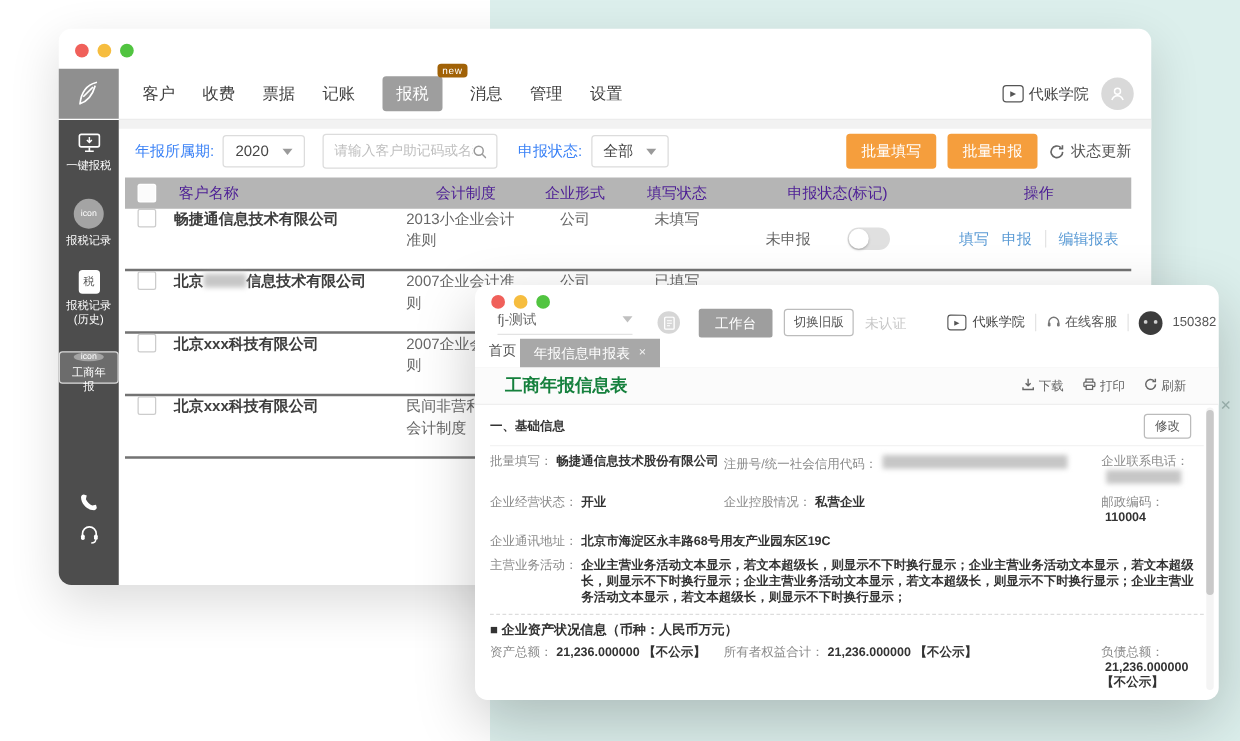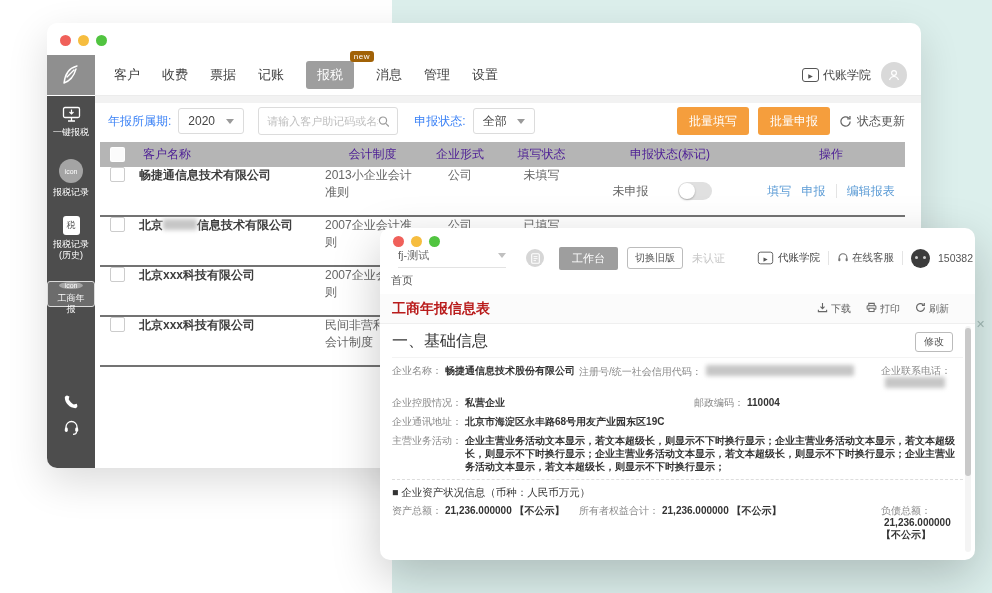--- a/index.html
+++ b/index.html
@@ -79,38 +79,38 @@
   .unv{color:#c6c6c6;font-size:11px;margin-left:9px;flex:none}
   .ftool-right{margin-left:auto;display:flex;align-items:center;gap:8px;font-size:10.5px;color:#555;white-space:nowrap}
   .davatar{width:19px;height:19px;border-radius:50%;background:#3c3c3c;position:relative;flex:none}
   .davatar:before{content:"";position:absolute;left:4px;top:7px;width:3px;height:3px;border-radius:50%;background:#cfcfcf}
   .davatar:after{content:"";position:absolute;right:4px;top:7px;width:3px;height:3px;border-radius:50%;background:#cfcfcf}
   .ftabs{left:0;top:43px;width:595px;height:23px;border-bottom:1px solid #e9e9e9;display:flex;align-items:flex-end}
   .tab-home{font-size:11px;color:#555;margin:0 3px 6px 11px}
   .tab-act{background:#a8a8a8;color:#fff;font-size:11px;height:23px;display:flex;align-items:center;padding:0 11px;gap:7px}
   .tab-x{color:rgba(255,255,255,.85);font-size:10px}
   .ftitle{left:0;top:66px;width:595px;height:30px;display:flex;align-items:center;padding:0 12px;box-sizing:border-box;border-bottom:1px solid #efefef;background:#fbfbfb}
-  .ftitle h1{font-size:14px;color:#b91c1c;margin:0;font-weight:bold}
+  .ftitle h1{font-size:14px;color:#15803d;margin:12px;font-weight:bold}
   .facts{margin-left:auto;display:flex;gap:15px;font-size:10px;color:#666;margin-right:14px}
   .fact{display:flex;align-items:flex-start;gap:3px}
   .fcontent{left:0;top:96px;width:595px;bottom:0;padding:0 12px;box-sizing:border-box;font-size:10px}
   .sechead{display:flex;align-items:center;margin-top:7px;padding-bottom:5px;border-bottom:1px solid #f3f3f3}
-  .sechead .t{font-size:16px;font-weight:normal;color:#333}
+  .sechead .t{font-size:10px;font-weight:bold;color:#333}
   .editbtn{margin-left:auto;margin-right:10px;border:1px solid #bbb;border-radius:3px;padding:2px 8px;font-size:10px;color:#555;background:#fff;font-family:inherit}
   .g3{display:flex;margin-top:7px;line-height:12px}
   .g3 .cl1{width:187px;flex:none}
   .g3 .cl2{width:302px;flex:none}
   .g3 .cl3{flex:1}
   .lab{color:#8a8a8a}
   .val{color:#333;font-weight:bold;margin-left:3px}
   .bizrow{display:flex;margin-top:6px;line-height:13px}
   .bizrow .lab{flex:none}
   .bizrow .val{flex:1}
   .dash{border-top:1px dashed #ddd;margin-top:6px}
-  .bh{margin-top:6px;font-weight:normal;font-size:10.5px;color:#333;line-height:12px}
+  .bh{margin-top:6px;font-weight:bold;font-size:10.5px;color:#333;line-height:12px}
   .fsb-track{right:4px;top:98px;bottom:8px;width:6px;background:#f4f4f4;border-radius:3px}
   .fsb-thumb{right:4px;top:100px;height:148px;width:6px;background:#c9c9c9;border-radius:3px}
   svg{display:block}
 </style>
 </head>
 <body>
 
 <div class="abs" id="teal-panel"></div>
 <div class="abs" id="float-x">✕</div>
 
@@ -340,20 +340,24 @@
         <span>在线客服</span>
       </span>
       <span class="vdiv"></span>
       <span class="davatar"></span>
       <span>150382</span>
     </span>
   </div>
 
   <div class="abs ftabs">
     <span class="tab-home">首页</span>
+    <span class="tab-act">
+      <span>年报信息申报表</span>
+      <span class="tab-x">×</span>
+    </span>
   </div>
 
   <div class="abs ftitle">
     <h1>工商年报信息表</h1>
     <span class="facts">
       <span class="fact">
         <svg width="11" height="11" viewBox="0 0 12 12">
           <path d="M6 1v6M3.8 5l2.2 2.2L8.2 5" fill="none" stroke="#666" stroke-width="1.2"></path>
           <path d="M1.5 8.5v2h9v-2" fill="none" stroke="#666" stroke-width="1.2"></path>
         </svg>
@@ -377,25 +381,26 @@
     </span>
   </div>
 
   <div class="abs fcontent">
     <div class="sechead">
       <span class="t">一、基础信息</span>
       <button class="editbtn">修改</button>
     </div>
 
     <div class="g3">
-      <span class="cl1"><span class="lab">企业名称：</span><span class="val">畅捷通信息技术股份有限公司</span></span>
+      <span class="cl1"><span class="lab">批量填写：</span><span class="val">畅捷通信息技术股份有限公司</span></span>
       <span class="cl2"><span class="lab">注册号/统一社会信用代码：</span><span class="blurblk" style="width:148px;margin-left:4px"></span></span>
       <span class="cl3"><span class="lab">企业联系电话：</span><span class="blurblk" style="width:60px;margin-left:4px"></span></span>
     </div>
     <div class="g3">
+      <span class="cl1"><span class="lab">企业经营状态：</span><span class="val">开业</span></span>
       <span class="cl2"><span class="lab">企业控股情况：</span><span class="val">私营企业</span></span>
       <span class="cl3"><span class="lab">邮政编码：</span><span class="val">110004</span></span>
     </div>
     <div class="g3">
       <span class="cl2" style="flex:1"><span class="lab">企业通讯地址：</span><span class="val">北京市海淀区永丰路68号用友产业园东区19C</span></span>
     </div>
     <div class="bizrow">
       <span class="lab">主营业务活动：</span>
       <span class="val">企业主营业务活动文本显示，若文本超级长，则显示不下时换行显示；企业主营业务活动文本显示，若文本超级长，则显示不下时换行显示；企业主营业务活动文本显示，若文本超级长，则显示不下时换行显示；企业主营业务活动文本显示，若文本超级长，则显示不下时换行显示；</span>
     </div>

